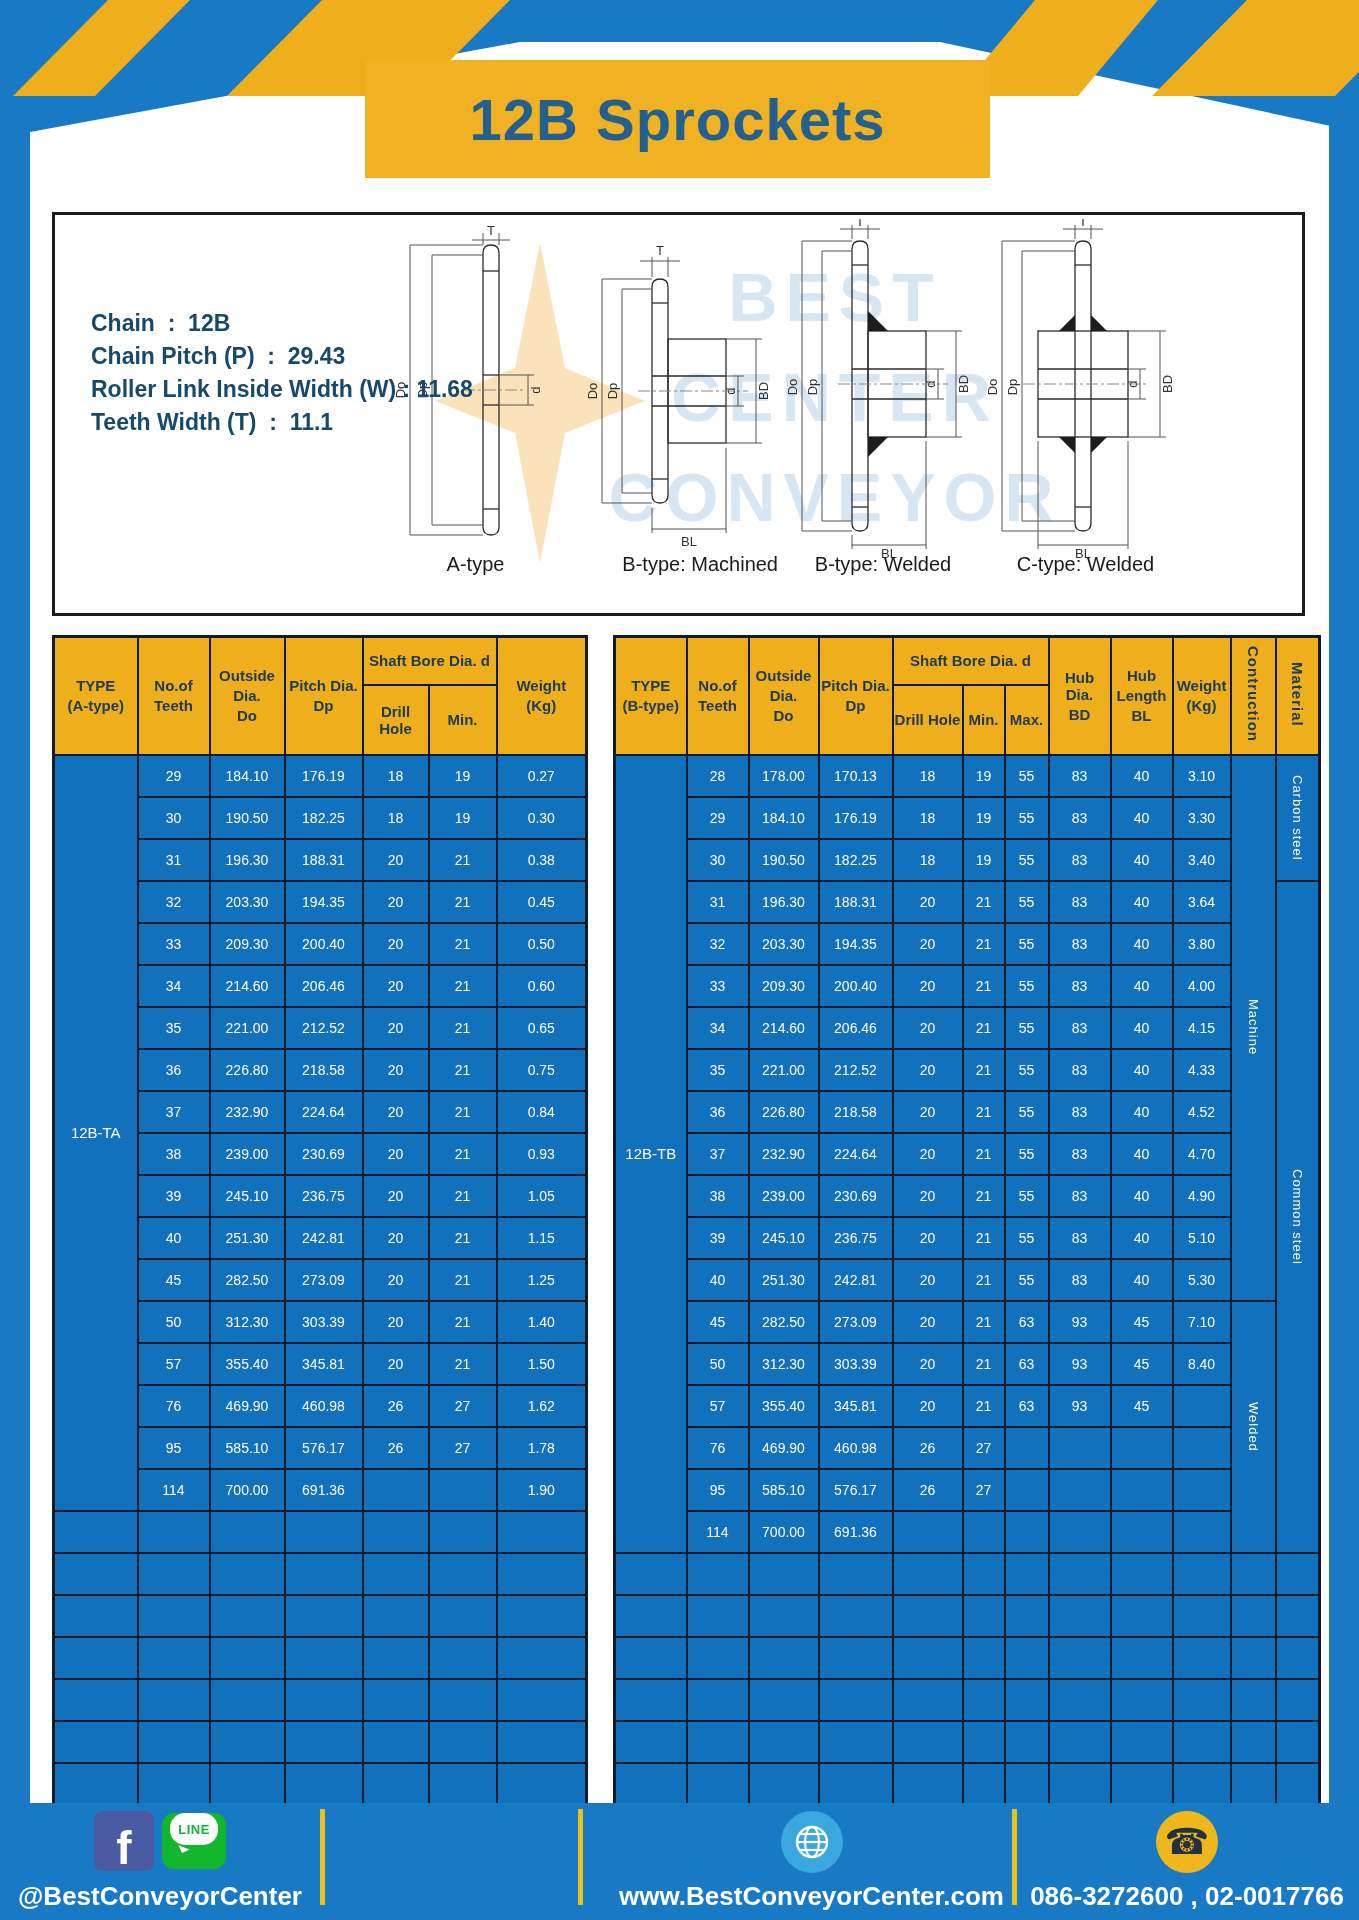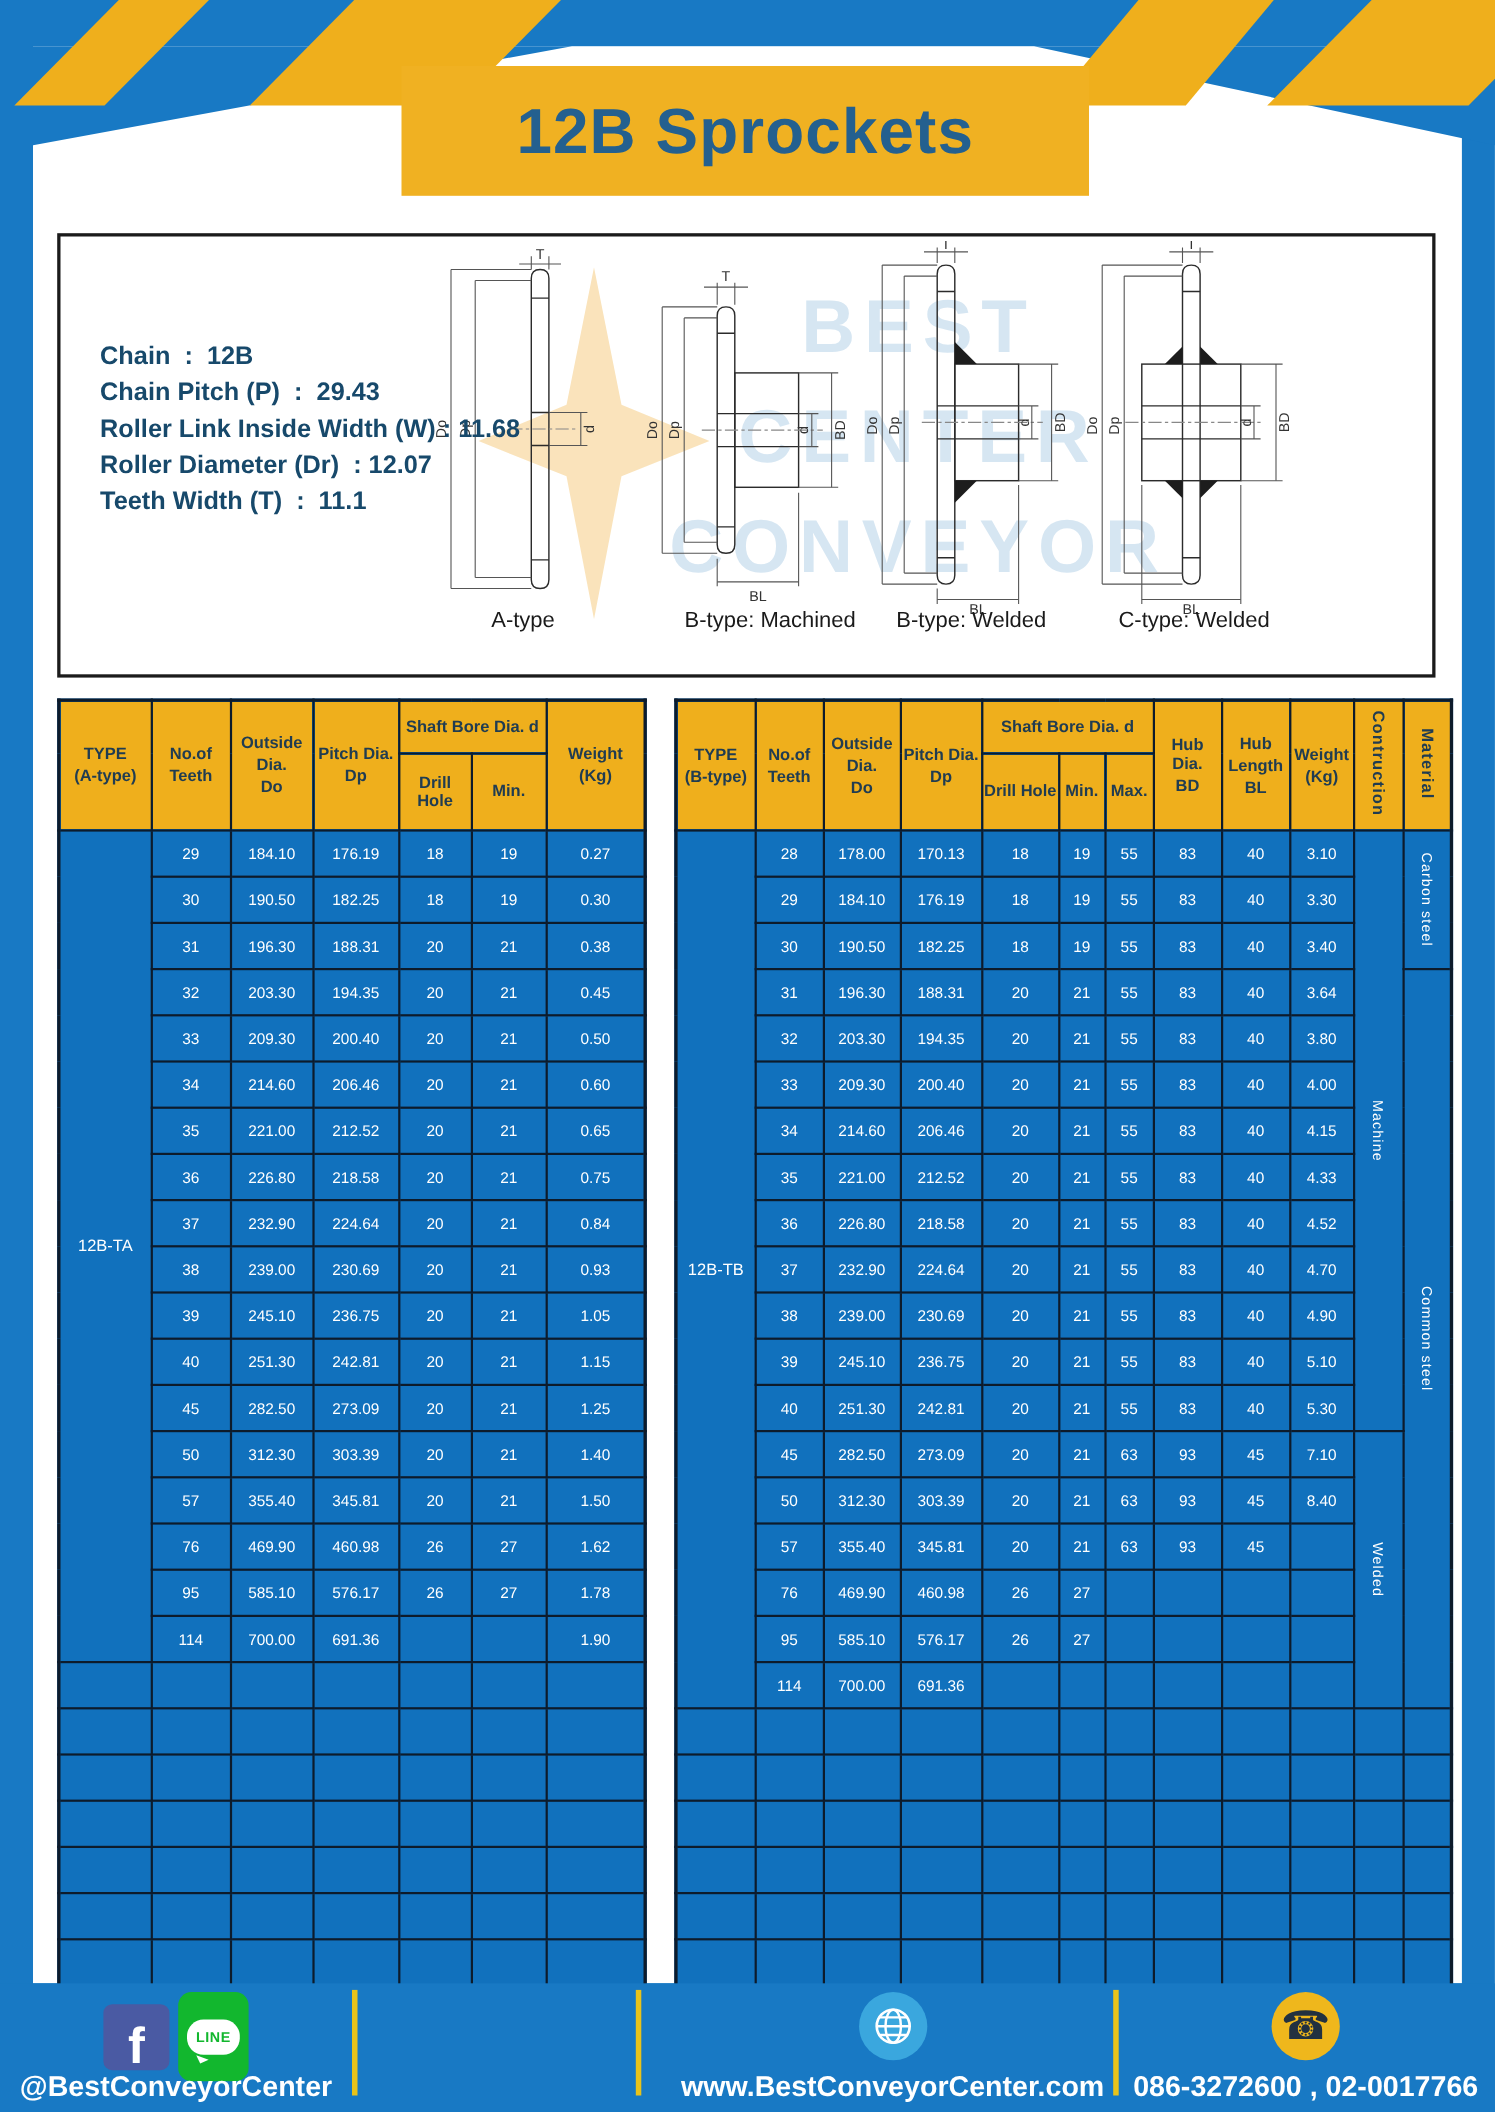--- a/index.html
+++ b/index.html
@@ -39,21 +39,21 @@
   td.vtext-cell{writing-mode:vertical-rl;letter-spacing:1px;font-size:13px;}
   td.type-cell{font-size:15px;}
 
   
   .footer{position:absolute;left:0;top:1803px;width:1359px;height:117px;background:#1879C4;}
   .fdiv{position:absolute;top:6px;width:5px;height:96px;background:#E9C31A;}
   .fsec{position:absolute;top:0;height:117px;}
   .icon-row{position:absolute;top:8px;left:0;right:0;display:flex;justify-content:center;align-items:center;gap:8px;}
   .ftext{position:absolute;top:78px;left:0;right:0;text-align:center;color:#ffffff;font-size:26px;font-weight:bold;white-space:nowrap;}
   .fb-icon{width:60px;height:60px;background:#4A5AA3;border-radius:8px;color:#fff;font-size:46px;font-weight:bold;display:flex;align-items:flex-end;justify-content:center;line-height:0.95;}
-  .line-icon{width:64px;height:81px;background:#12B72E;border-radius:12px;display:flex;align-items:center;justify-content:center;position:relative;}
+  .line-icon{width:64px;height:56px;background:#12B72E;border-radius:12px;display:flex;justify-content:center;position:relative;}
   .line-bubble{width:48px;height:32px;background:#fff;border-radius:15px;display:flex;align-items:center;justify-content:center;color:#12B72E;font-size:13px;font-weight:bold;letter-spacing:0.5px;}
   .line-bubble::after{content:"";position:absolute;left:14px;bottom:10px;width:0;height:0;border:6px solid transparent;border-top-color:#fff;transform:rotate(20deg);}
   .circle-icon{width:62px;height:62px;border-radius:50%;display:flex;align-items:center;justify-content:center;}
   .email-bg{background:#AC372B;}
   .globe-bg{background:#3AA7DE;}
   .phone-bg{background:#EFB71C;}
   .phone-glyph{font-size:36px;color:#223140;line-height:1;}
 </style>
 </head>
 <body>
@@ -83,21 +83,20 @@
     <div class="wm-text">
       <div>BEST</div>
       <div>CENTER</div>
       <div>CONVEYOR</div>
     </div>
 
     <div class="specs">
       <div>Chain  :  12B</div>
       <div>Chain Pitch (P)  :  29.43</div>
       <div>Roller Link Inside Width (W) : 11.68</div>
-      <div>Roller Diameter (Dr)  : 12.07</div>
       <div>Teeth Width (T)  :  11.1</div>
     </div>
 
     <svg class="draw" style="left:333px;top:10px;" width="175" height="330" viewBox="0 0 175 330">
       <line class="dim" x1="95" y1="20" x2="95" y2="8"></line>
         <line class="dim" x1="111" y1="20" x2="111" y2="8"></line>
       <line class="dim" x1="84" y1="15" x2="122" y2="15"></line>
       <text x="103" y="10" text-anchor="middle">T</text>
       <path d="M95,302 V28 Q95,20 103,20 Q111,20 111,28 V302 Q111,310 103,310 Q95,310 95,302 Z"></path>
       <line x1="95" y1="46" x2="111" y2="46"></line>

